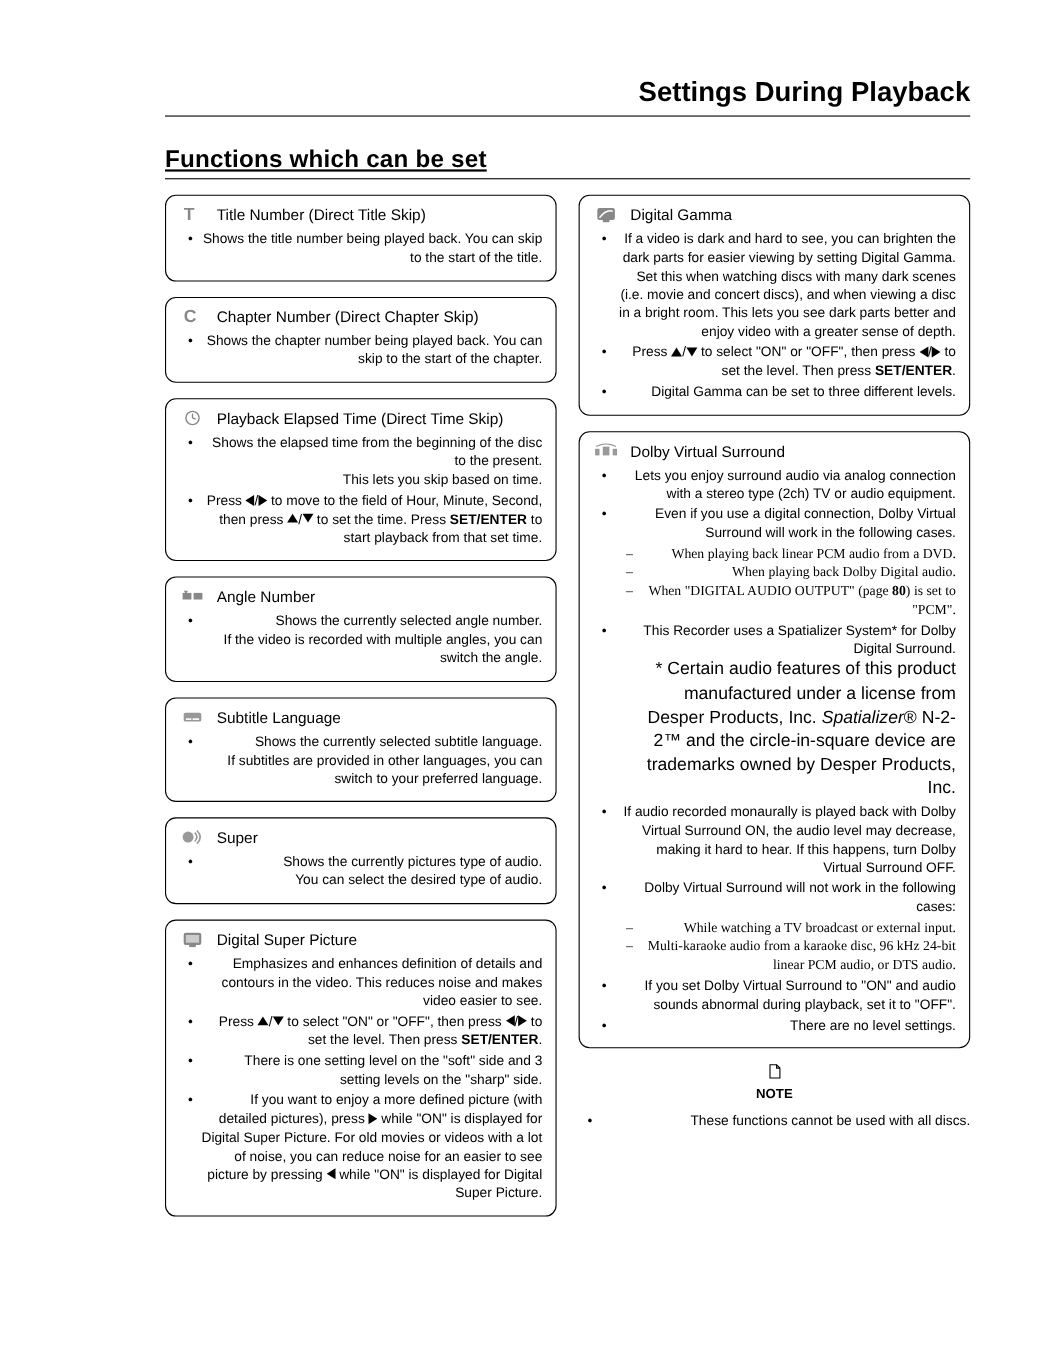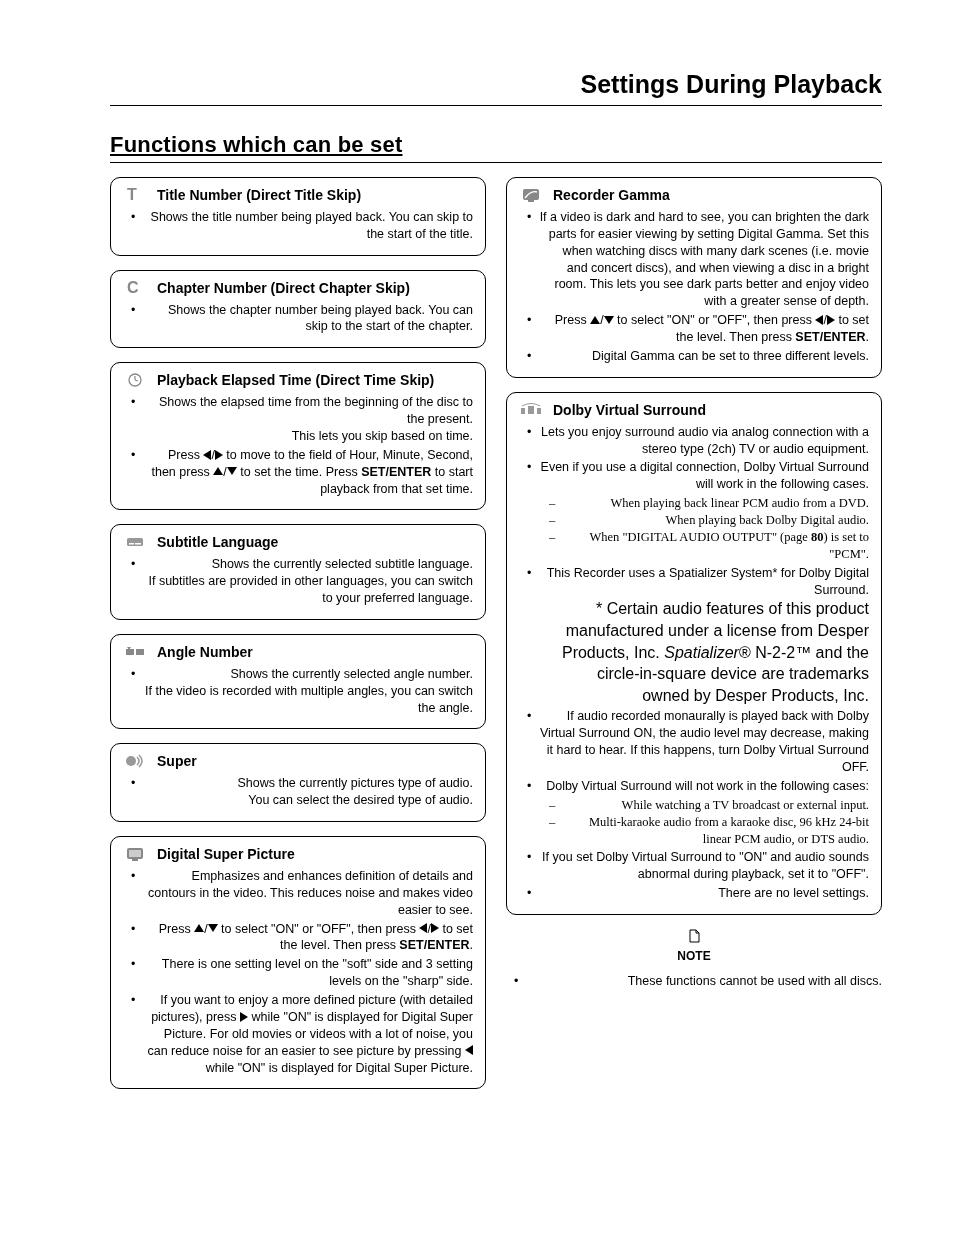--- a/index.html
+++ b/index.html
@@ -6,20 +6,21 @@
     margin: 0;
     padding: 0;
     font-family: Arial, Helvetica, sans-serif;
     background: #fff;
     color: #000;
     width: 954px;
   }
   .page {
     padding: 70px 72px 40px 110px;
     box-sizing: border-box;
+    margin-left: 40px;
   }
   .page-title {
     text-align: right;
     font-size: 25px;
     font-weight: bold;
     margin-bottom: 6px;
   }
   hr.header-rule {
     border: none;
     border-top: 1.5px solid #000;
@@ -62,21 +63,21 @@
   }
   .box-icon {
     flex: 0 0 24px;
     height: 18px;
     display: flex;
     align-items: center;
     justify-content: center;
     color: #666;
   }
   .box-title {
-    font-weight: bold;
+    font-weight: normal;
     font-size: 14px;
     flex: 1;
   }
   ul.bulleted {
     list-style: none;
     padding: 0 0 0 8px;
     margin: 0;
   }
   ul.bulleted > li {
     position: relative;
@@ -204,59 +205,59 @@
           </li>
           <li>
             <span>Press </span><span class="tri tri-left"></span>/<span class="tri tri-right"></span><span> to move to the field of Hour, Minute, Second, then press </span><span class="tri tri-up"></span>/<span class="tri tri-down"></span><span> to set the time. Press </span><b>SET/ENTER</b><span> to start playback from that set time.</span>
           </li>
         </ul>
       </div>
 
       <div class="box">
         <div class="box-header">
           <span class="box-icon">
+            <svg width="20" height="14" viewBox="0 0 20 14">
+                <rect x="1" y="4" width="8" height="6" fill="#888"></rect>
+                <rect x="11" y="4" width="8" height="6" fill="#888"></rect>
+                <polygon points="2,2 6,2 4,5" fill="#888"></polygon>
+              </svg>
+          </span>
+          <span class="box-title">Angle Number</span>
+        </div>
+        <ul class="bulleted">
+          <li>
+            <span>Shows the currently selected angle number.</span><br>
+            <span>If the video is recorded with multiple angles, you can switch the angle.</span>
+          </li>
+        </ul>
+      </div>
+
+      <div class="box">
+        <div class="box-header">
+          <span class="box-icon">
             <svg width="18" height="14" viewBox="0 0 18 14">
                 <rect x="1" y="3" width="16" height="8" rx="1.5" fill="#999"></rect>
                 <rect x="3" y="8" width="5" height="1.5" fill="#fff"></rect>
                 <rect x="9" y="8" width="6" height="1.5" fill="#fff"></rect>
               </svg>
           </span>
           <span class="box-title">Subtitle Language</span>
         </div>
         <ul class="bulleted">
           <li>
             <span>Shows the currently selected subtitle language.</span><br>
             <span>If subtitles are provided in other languages, you can switch to your preferred language.</span>
           </li>
         </ul>
       </div>
 
       <div class="box">
         <div class="box-header">
           <span class="box-icon">
             <svg width="20" height="14" viewBox="0 0 20 14">
-                <rect x="1" y="4" width="8" height="6" fill="#888"></rect>
-                <rect x="11" y="4" width="8" height="6" fill="#888"></rect>
-                <polygon points="2,2 6,2 4,5" fill="#888"></polygon>
-              </svg>
-          </span>
-          <span class="box-title">Angle Number</span>
-        </div>
-        <ul class="bulleted">
-          <li>
-            <span>Shows the currently selected angle number.</span><br>
-            <span>If the video is recorded with multiple angles, you can switch the angle.</span>
-          </li>
-        </ul>
-      </div>
-
-      <div class="box">
-        <div class="box-header">
-          <span class="box-icon">
-            <svg width="20" height="14" viewBox="0 0 20 14">
                 <ellipse cx="6" cy="7" rx="5" ry="5" fill="#999"></ellipse>
                 <path d="M12 3 Q16 7 12 11" stroke="#999" stroke-width="1.5" fill="none"></path>
                 <path d="M14 1 Q20 7 14 13" stroke="#999" stroke-width="1.5" fill="none"></path>
               </svg>
           </span>
           <span class="box-title">Super</span>
         </div>
         <ul class="bulleted">
           <li>
             <span>Shows the currently pictures type of audio.</span><br>
@@ -294,21 +295,21 @@
 
       <div class="box">
         <div class="box-header">
           <span class="box-icon">
             <svg width="20" height="16" viewBox="0 0 20 16">
                 <rect x="2" y="2" width="16" height="11" rx="2" fill="#888"></rect>
                 <path d="M4 11 Q10 3 16 5" stroke="#fff" stroke-width="1.4" fill="none"></path>
                 <rect x="7" y="13" width="6" height="2" fill="#888"></rect>
               </svg>
           </span>
-          <span class="box-title">Recorder Gamma</span>
+          <span class="box-title">Digital Gamma</span>
         </div>
         <ul class="bulleted">
           <li>If a video is dark and hard to see, you can brighten the dark parts for easier viewing by setting Digital Gamma. Set this when watching discs with many dark scenes (i.e. movie and concert discs), and when viewing a disc in a bright room. This lets you see dark parts better and enjoy video with a greater sense of depth.</li>
           <li>
             <span>Press </span><span class="tri tri-up"></span>/<span class="tri tri-down"></span><span> to select "ON" or "OFF", then press </span><span class="tri tri-left"></span>/<span class="tri tri-right"></span><span> to set the level. Then press </span><b>SET/ENTER</b><span>.</span>
           </li>
           <li>Digital Gamma can be set to three different levels.</li>
         </ul>
       </div>
 

